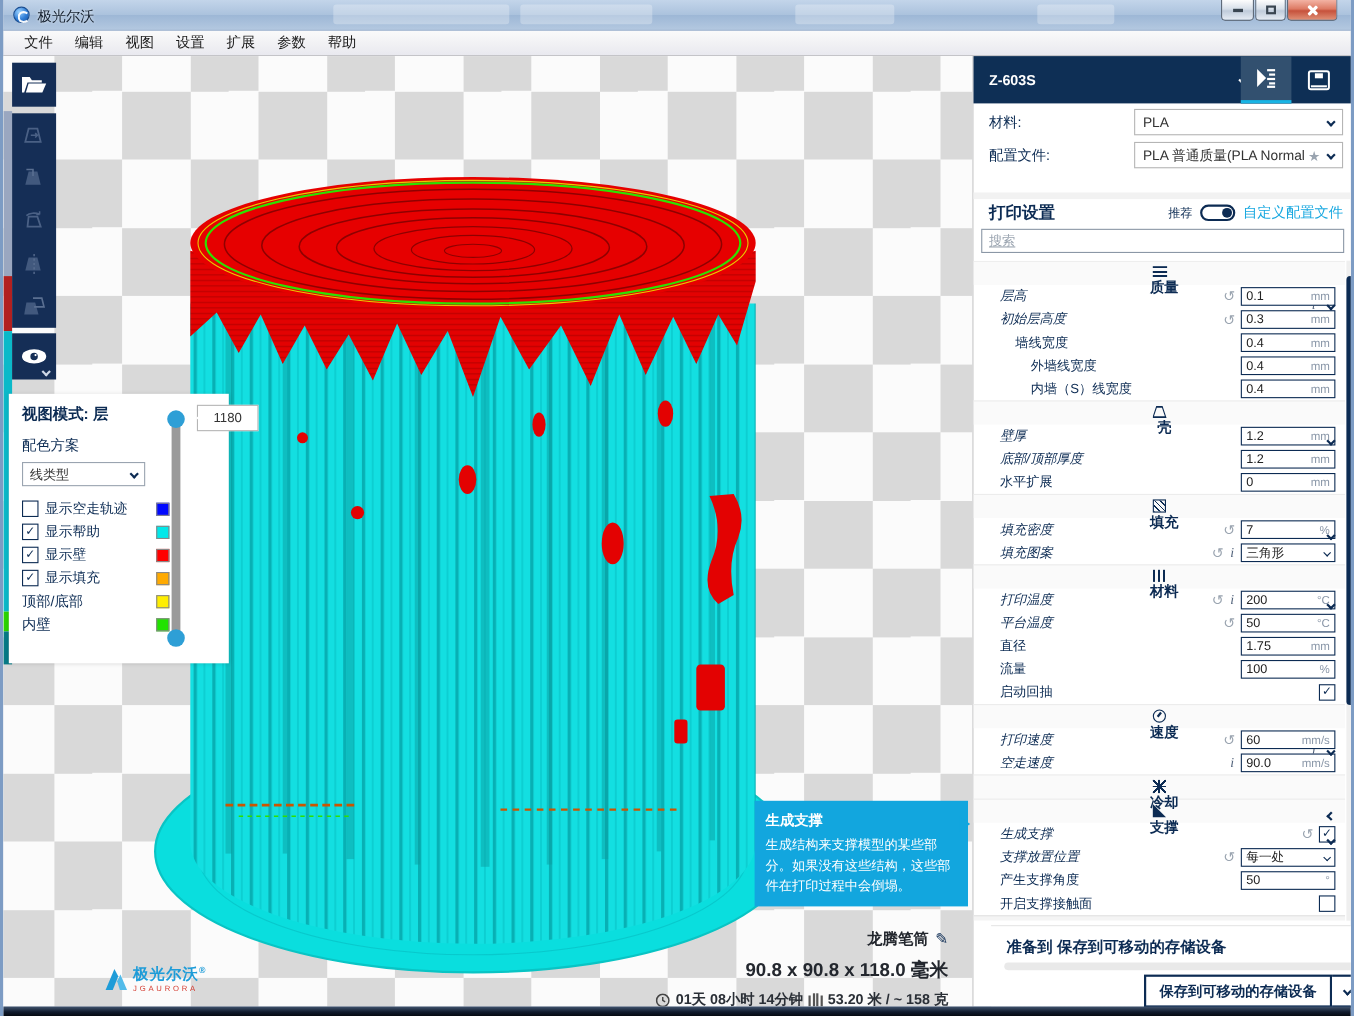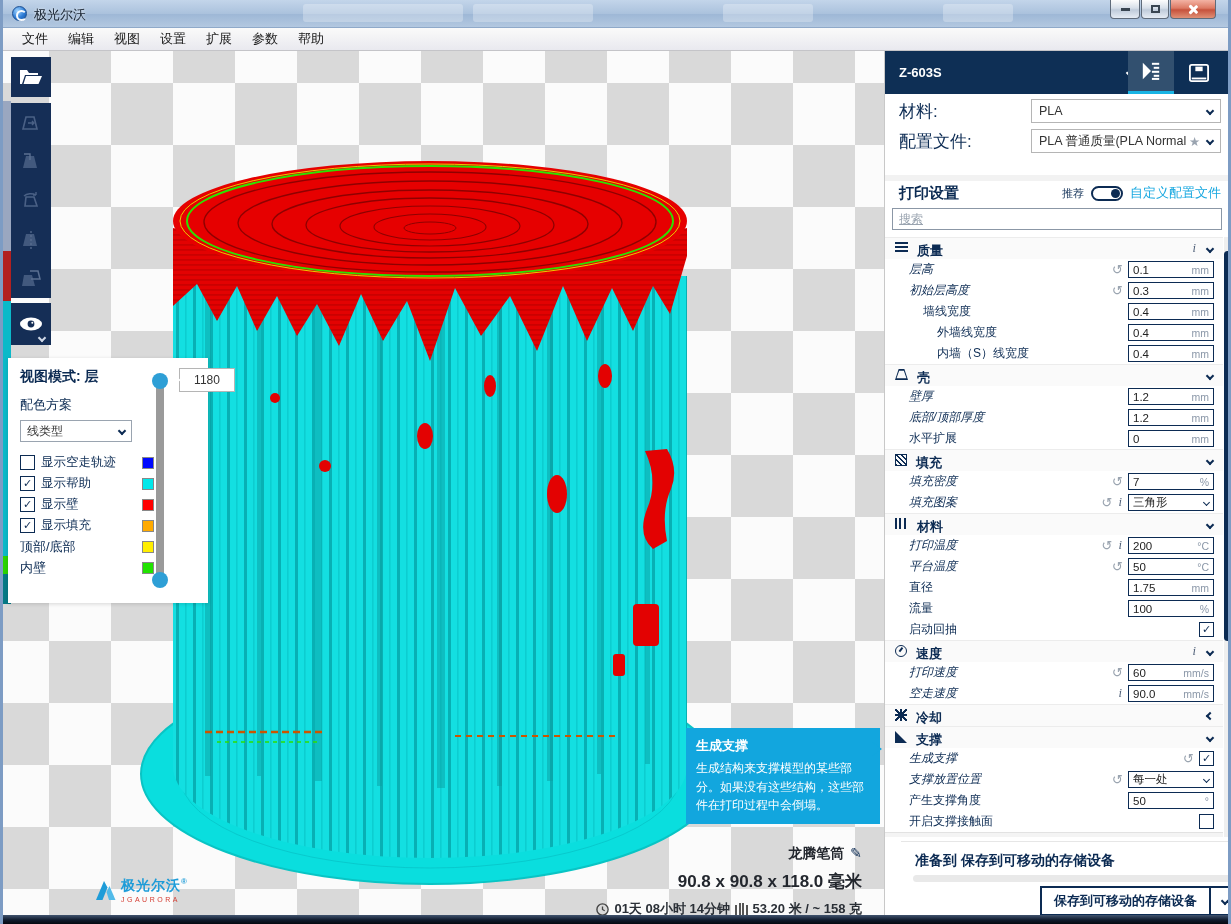--- a/index.html
+++ b/index.html
@@ -82,34 +82,34 @@
   .logo .txt .en{font-size:7px;color:#d43a2f;letter-spacing:2.5px;margin-top:1px;}
   
   .rpanel{position:absolute;left:881px;top:51px;width:347px;height:864px;background:#fff;border-left:1px solid #c8c8c8;}
   .mach{position:absolute;left:0;top:0;width:100%;height:43px;background:#0E2F55;display:flex;align-items:center;}
   .mach .nm{color:#fff;font-size:13px;font-weight:bold;margin-left:14px;}
   .mach .chv{border-color:#fff;margin-left:185px;}
   .mtab{position:absolute;top:0;height:43px;width:46px;display:flex;align-items:center;justify-content:center;}
   .mtab.slice{left:243px;background:#32506F;border-bottom:3px solid #18B4E4;}
   .mtab.printer{left:291px;}
   .cfgrow{position:absolute;left:0;width:100%;height:24px;display:flex;align-items:center;}
-  .cfgrow .lb{font-size:17px;color:#0C2B53;margin-left:14px;}
+  .cfgrow .lb{font-size:13px;color:#0C2B53;margin-left:14px;}
   .drop{position:absolute;left:146px;width:190px;height:24px;border:1px solid #b5b5b5;background:#fff;display:flex;align-items:center;padding:0 7px;font-size:12.5px;color:#333;overflow:hidden;white-space:nowrap;}
   .drop .chv{margin-left:auto;flex:0 0 auto;}
   .drop .star{color:#9aa4b0;margin-left:2px;flex:0 0 auto;}
   .psrow{position:absolute;left:0;top:124px;width:100%;height:30px;display:flex;align-items:center;border-top:6px solid #f2f2f2;}
   .psrow .ttl{font-size:15px;font-weight:bold;color:#0C2B53;margin-left:14px;}
   .psrow .rec{font-size:11px;color:#0C2B53;margin-left:auto;}
   .toggle{width:32px;height:15px;border:2px solid #0C2B53;border-radius:9px;margin:0 7px;position:relative;background:#fff;}
   .toggle i{position:absolute;right:1px;top:1px;width:9px;height:9px;border-radius:50%;background:#0C2B53;}
   .psrow .lnk{font-size:13px;color:#18A8E0;margin-right:10px;}
   .search{position:absolute;left:7px;top:157px;width:330px;height:22px;border:1px solid #8b97a6;padding:0 6px;font-size:12px;color:#333;outline:none;}
   .search::placeholder{color:#9aa4b0;text-decoration:underline;}
   .sections{position:absolute;left:0;top:186px;width:338px;height:600px;overflow:hidden;}
-  .sec-h{display:flex;height:22px;background:#fafafa;border-top:1px solid #ececec;padding:4px 10px;}
+  .sec-h{display:flex;align-items:center;height:22px;background:#fafafa;border-top:1px solid #ececec;padding:4px 10px;flex-direction:column;}
   .sec-h .ttl{font-size:13px;font-weight:bold;color:#0C2B53;margin-left:9px;}
   .sec-h .sp{margin-left:auto;display:flex;align-items:center;gap:10px;}
   .row{display:flex;align-items:center;height:21px;padding-right:9px;}
   .row .lbl{font-size:12px;color:#0C2B53;margin-left:24px;}
   .row .lbl.it{font-style:italic;}
   .row .lbl.ind1{margin-left:38px;} .row .lbl.ind2{margin-left:52px;}
   .ctrl{margin-left:auto;display:flex;align-items:center;gap:5px;}
   .rev{color:#9aa4b0;font-size:13px;line-height:13px;}
   .nfo{font-family:"Liberation Serif","DejaVu Serif",serif;font-style:italic;color:#51627a;font-size:12.5px;padding:0 1px;}
   .valbox{width:86px;height:17px;border:1px solid #0C2B53;background:#fff;display:flex;align-items:center;padding:0 4px;font-size:11.5px;color:#222;}

